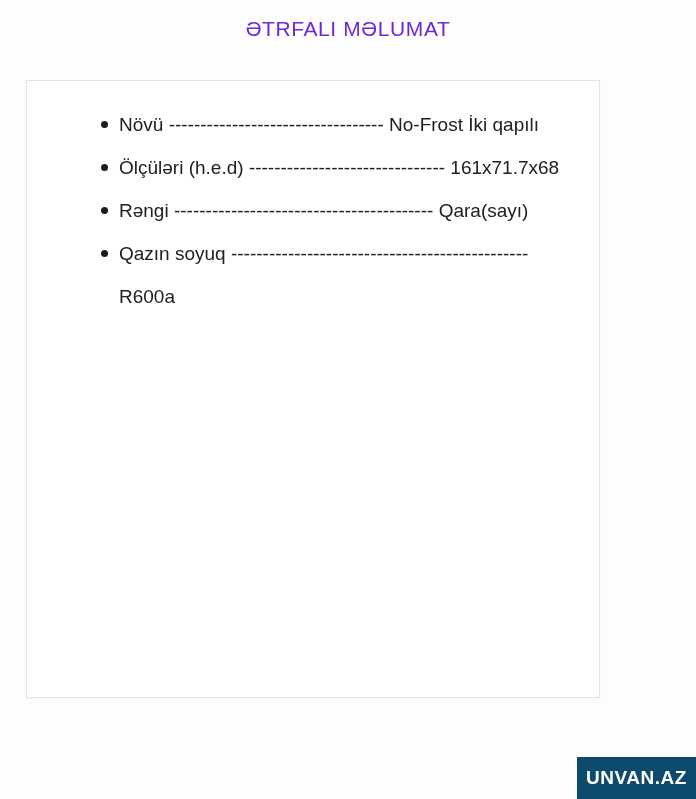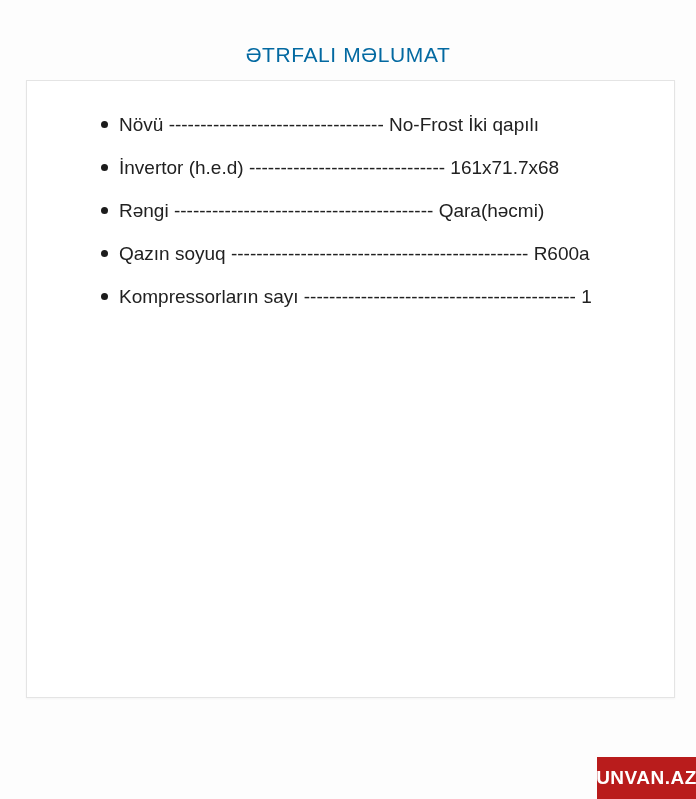--- a/index.html
+++ b/index.html
@@ -9,32 +9,32 @@
     position: relative;
     overflow: hidden;
     background: #fdfdfd;
     font-family: "Liberation Sans", "DejaVu Sans", sans-serif;
   }
   .title {
     position: absolute;
     top: 0; left: 0;
     width: 100%;
     margin: 0;
-    padding-top: 43px;
+    padding-top: 17px;
     text-align: center;
     font-size: 21px;
     font-weight: 400;
     letter-spacing: 0.6px;
-    color: #0369a1;
+    color: #6d28d9;
   }
   .spec-box {
     position: absolute;
     left: 26px;
     top: 80px;
-    width: 649px;
+    width: 574px;
     height: 618px;
     box-sizing: border-box;
     background: #ffffff;
     border: 1px solid #e4e4e4;
     box-shadow: 0 1px 2px rgba(0,0,0,0.04);
     padding: 22px 38px 0 74px;
   }
   .spec-list {
     list-style: none;
     margin: 0;
@@ -54,23 +54,23 @@
     width: 7px;
     height: 7px;
     border-radius: 50%;
     background: #1c1c1c;
   }
   .value-block .spec-value { display: block; }
   .watermark {
     position: absolute;
     right: 0;
     bottom: 0;
-    width: 99px;
+    width: 119px;
     height: 42px;
-    background: #b91c1c;
+    background: #0c4a6e;
     color: #ffffff;
     font-size: 19px;
     font-weight: 700;
     letter-spacing: 0.5px;
     display: flex;
     align-items: center;
     justify-content: center;
   }
 </style>
 </head>
@@ -89,47 +89,41 @@
         <span class="spec-leader">----------------------------------</span>
         <span class="spec-value">No-Frost İki qapılı</span>
       </li>
 
 
 
 
 
       <li class="spec-row">
         <span class="bullet"></span>
-        <span class="spec-label">İnvertor (h.e.d)</span>
+        <span class="spec-label">Ölçüləri (h.e.d)</span>
         <span class="spec-leader">-------------------------------</span>
         <span class="spec-value">161x71.7x68</span>
       </li>
 
       <li class="spec-row">
         <span class="bullet"></span>
         <span class="spec-label">Rəngi</span>
         <span class="spec-leader">-----------------------------------------</span>
-        <span class="spec-value">Qara(həcmi)</span>
+        <span class="spec-value">Qara(sayı)</span>
       </li>
 
 
       <li class="spec-row">
         <span class="bullet"></span>
         <span class="spec-label">Qazın soyuq</span>
         <span class="spec-leader">-----------------------------------------------</span>
         <span class="spec-value">R600a</span>
       </li>
 
 
-      <li class="spec-row">
-        <span class="bullet"></span>
-        <span class="spec-label">Kompressorların sayı</span>
-        <span class="spec-leader">-------------------------------------------</span>
-        <span class="spec-value">1</span>
-      </li>
 
 
     </ul>
   </div>
 
   <div class="watermark">UNVAN.AZ</div>
 
 </div>
 
 </body></html>

